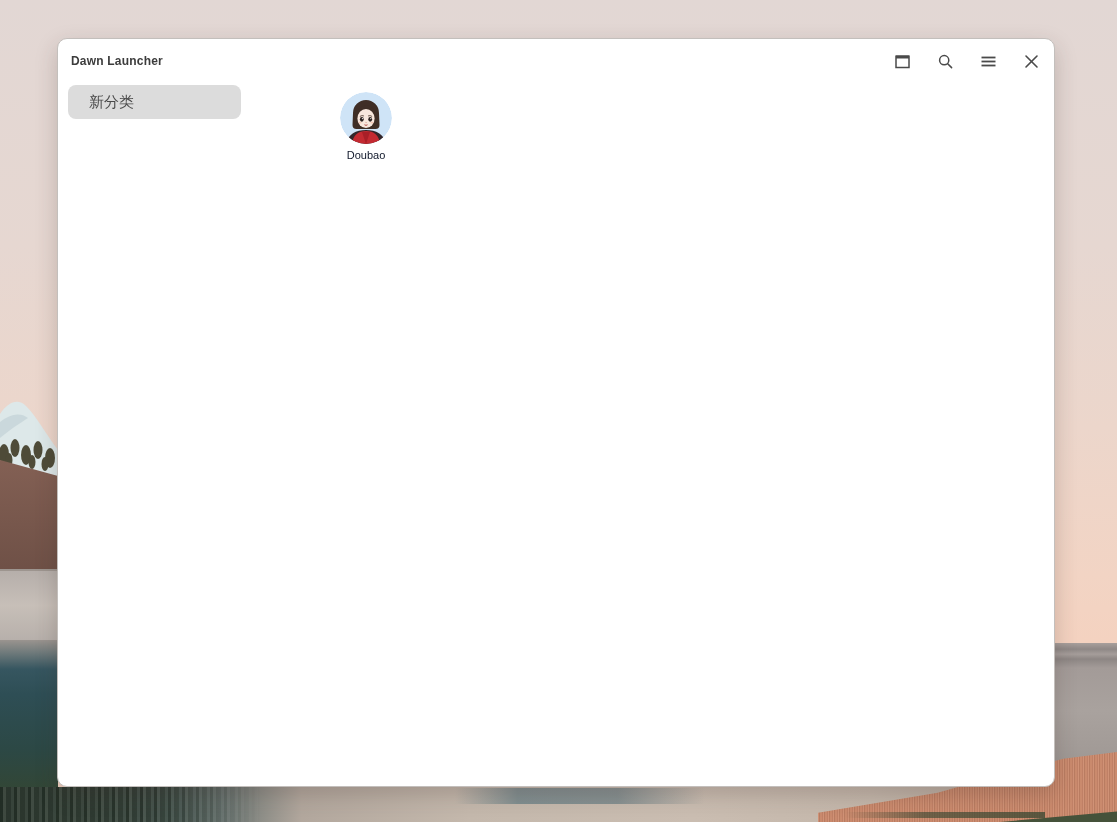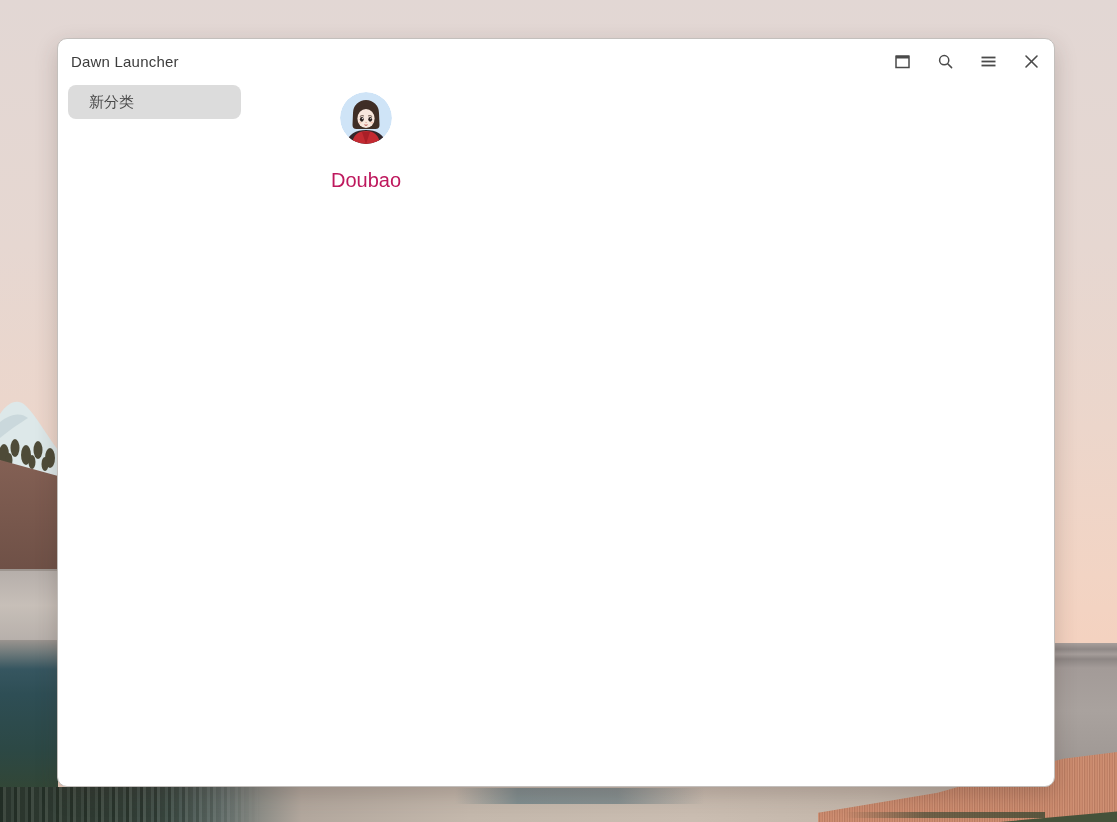--- a/index.html
+++ b/index.html
@@ -76,23 +76,24 @@
     box-shadow: 0 8px 22px rgba(60,40,35,0.22);
     z-index: 2;
     display: flex; flex-direction: column;
   }
   .titlebar {
     height: 44px; flex: 0 0 44px;
     display: flex; align-items: center;
     padding: 0 14px 0 13px;
   }
   .window-title {
-    font-size: 15px; color: #3c3c3c; letter-spacing: 0.2px;
+    font-size: 12px; color: #3c3c3c; letter-spacing: 0.2px;
     flex: 1 1 auto;
     white-space: nowrap;
+    font-weight: bold;
   }
   .window-controls { display: flex; align-items: center; gap: 26px; }
   .ctl-btn {
     width: 17px; height: 17px; display: flex; align-items: center; justify-content: center;
     cursor: pointer; background: none; border: none; padding: 0;
   }
   .ctl-btn svg { display: block; }
 
   .window-body { flex: 1 1 auto; display: flex; align-items: flex-start; }
 
@@ -112,22 +113,22 @@
   .app-item {
     width: 150px; margin-left: -17px;
     display: flex; flex-direction: column; align-items: center;
     cursor: pointer;
   }
   .app-avatar {
     width: 52px; height: 52px; border-radius: 50%;
     overflow: hidden;
   }
   .app-label {
-    margin-top: 25px;
-    font-size: 20px; color: #be185d;
+    margin-top: 5px;
+    font-size: 11px; color: #0f172a;
   }
 </style>
 </head>
 <body>
 
 <div class="wallpaper">
 
   <svg class="wp-left-scene" width="58" height="252" viewBox="0 0 58 252" xmlns="http://www.w3.org/2000/svg">
     <defs>
       <linearGradient id="hillGrad" x1="0" y1="0" x2="0" y2="1">

